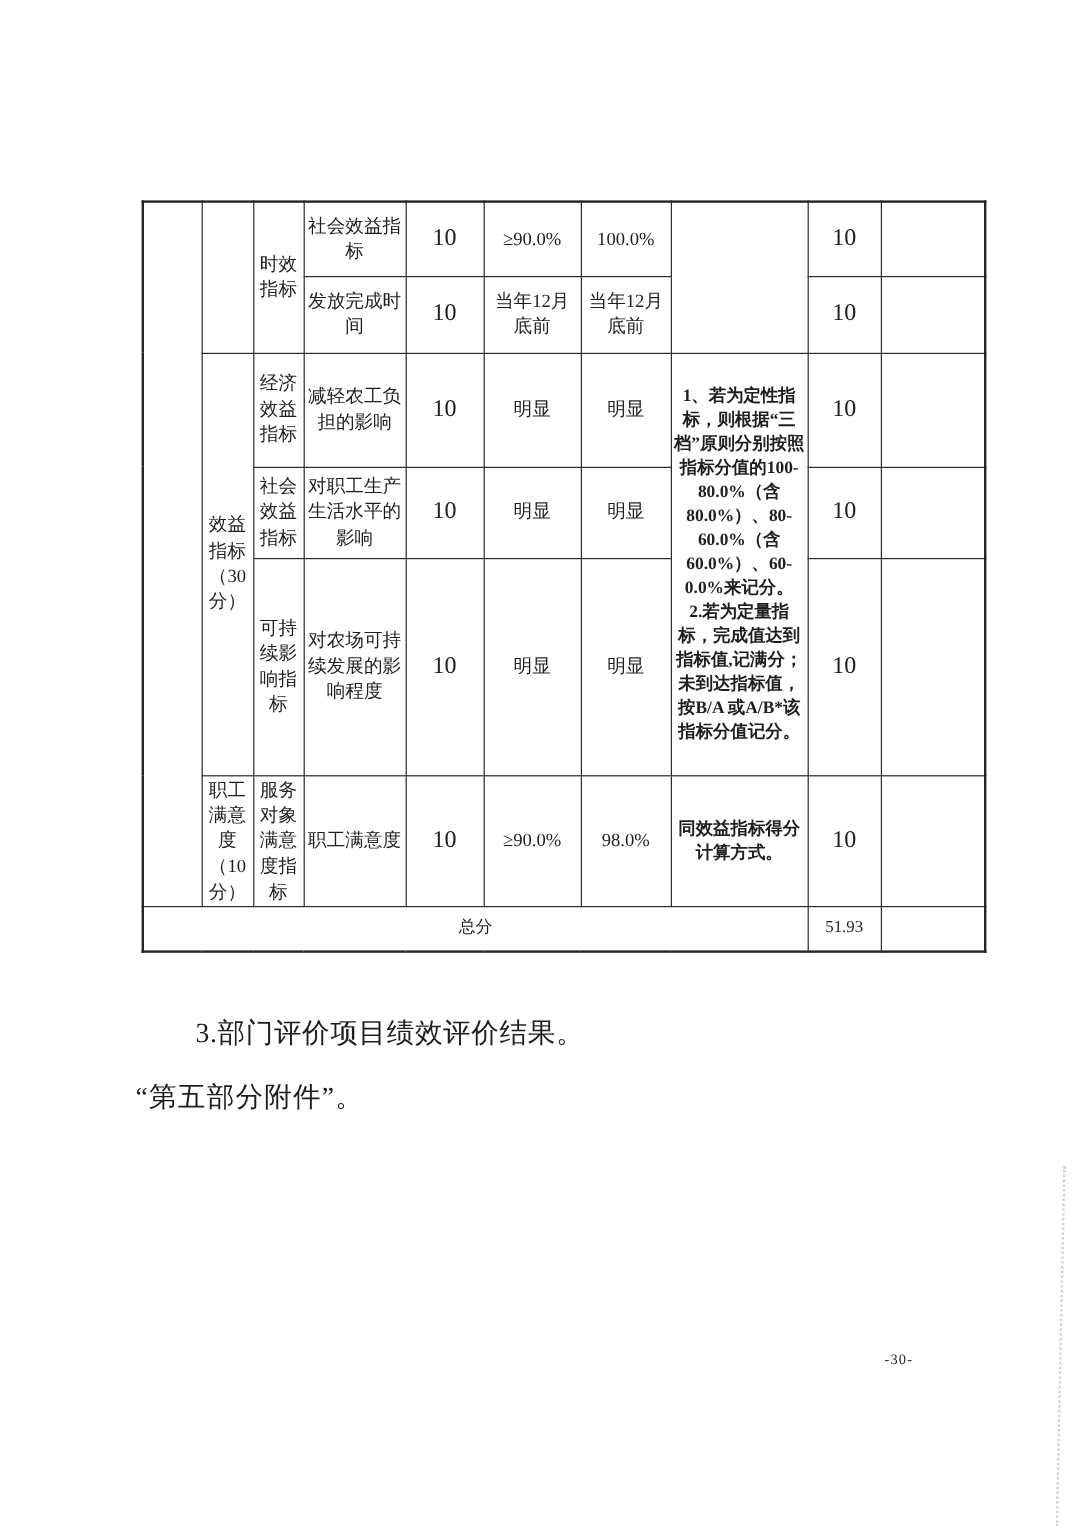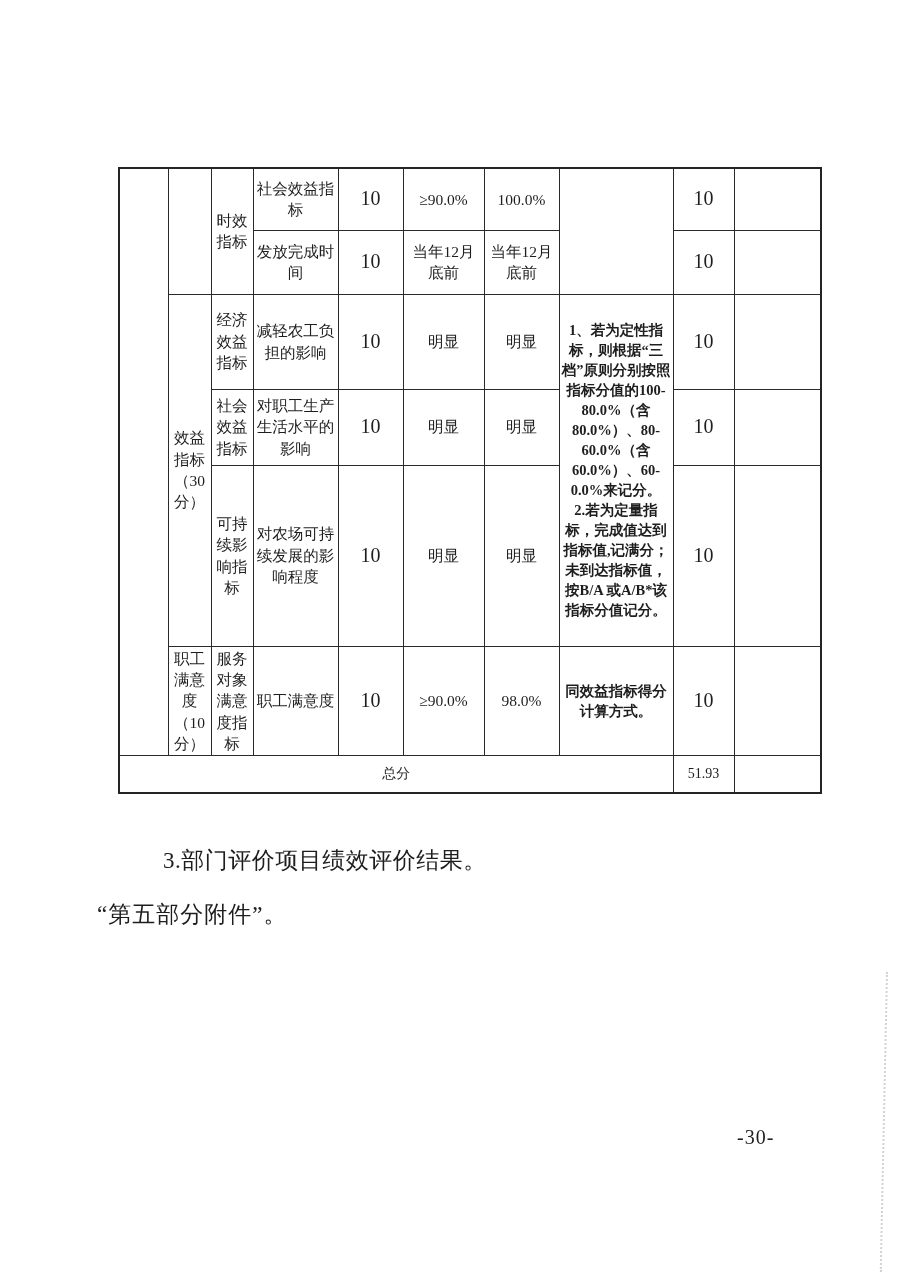--- a/index.html
+++ b/index.html
@@ -41,25 +41,25 @@
   .heading {
     position:absolute; left:163px; top:845px;
     font-size:23px; font-weight:normal; letter-spacing:0.5px;
     white-space:nowrap;
   }
   .para {
     position:absolute; left:97px; top:892px; width:714px;
     font-size:23px; line-height:46px; letter-spacing:1px;
   }
   .para .line1 { padding-left:50px; white-space:nowrap; }
-  .para .line2 { white-space:nowrap; }
+  .para .line2 { white-space:nowrap;margin-left:16px; }
 
   .page-num {
     position:absolute; left:737px; top:1126px;
-    font-size:20px; letter-spacing:1px;
+    font-size:12px; letter-spacing:1px;
   }
 
   
   .scan-line {
     position:absolute; left:886px; top:972px;
     height:300px; width:0;
     border-left:2px dotted #d2d2d2;
     transform:rotate(1.2deg); transform-origin:top center;
   }
 </style>

